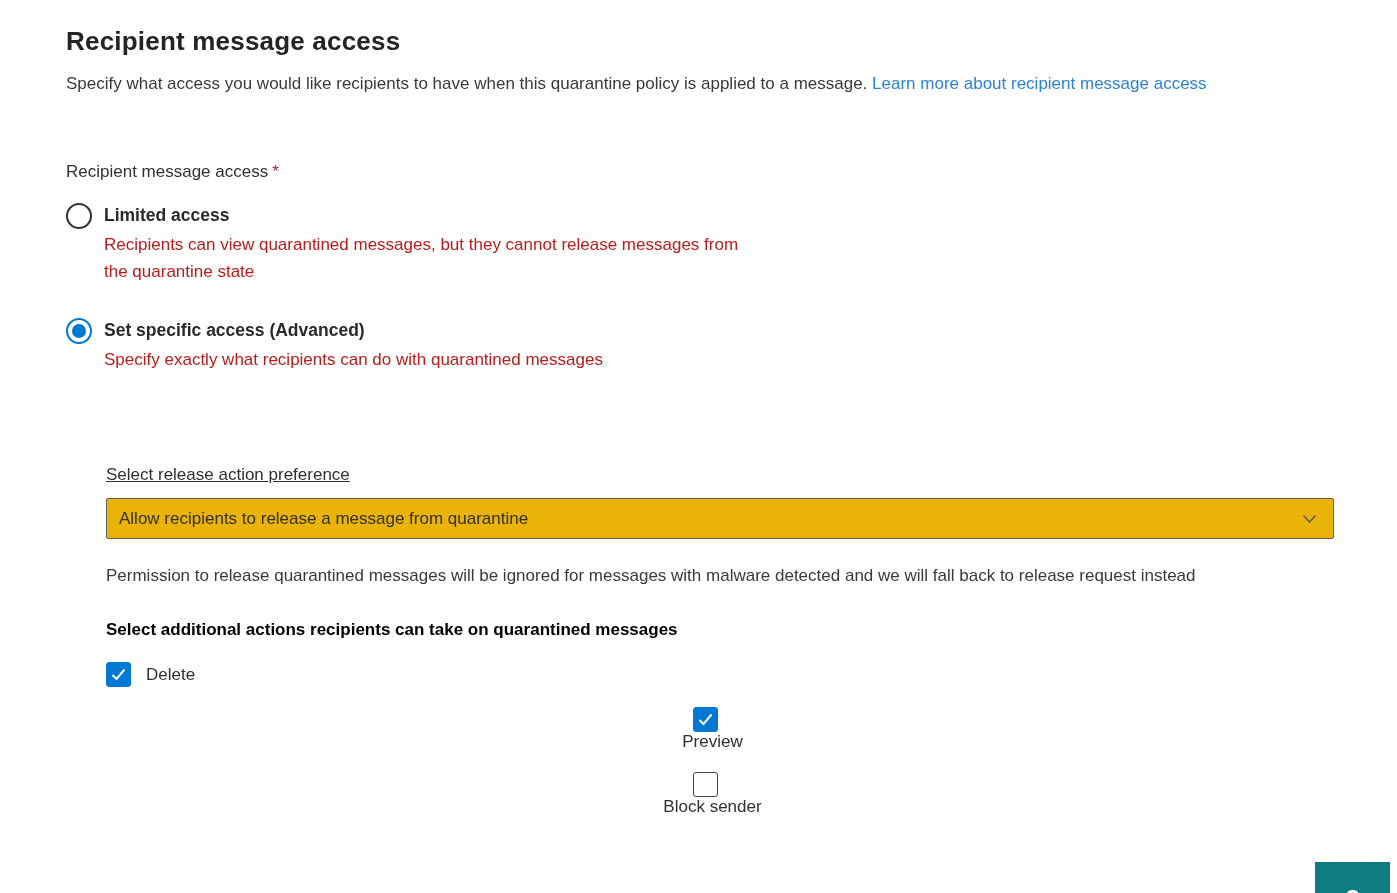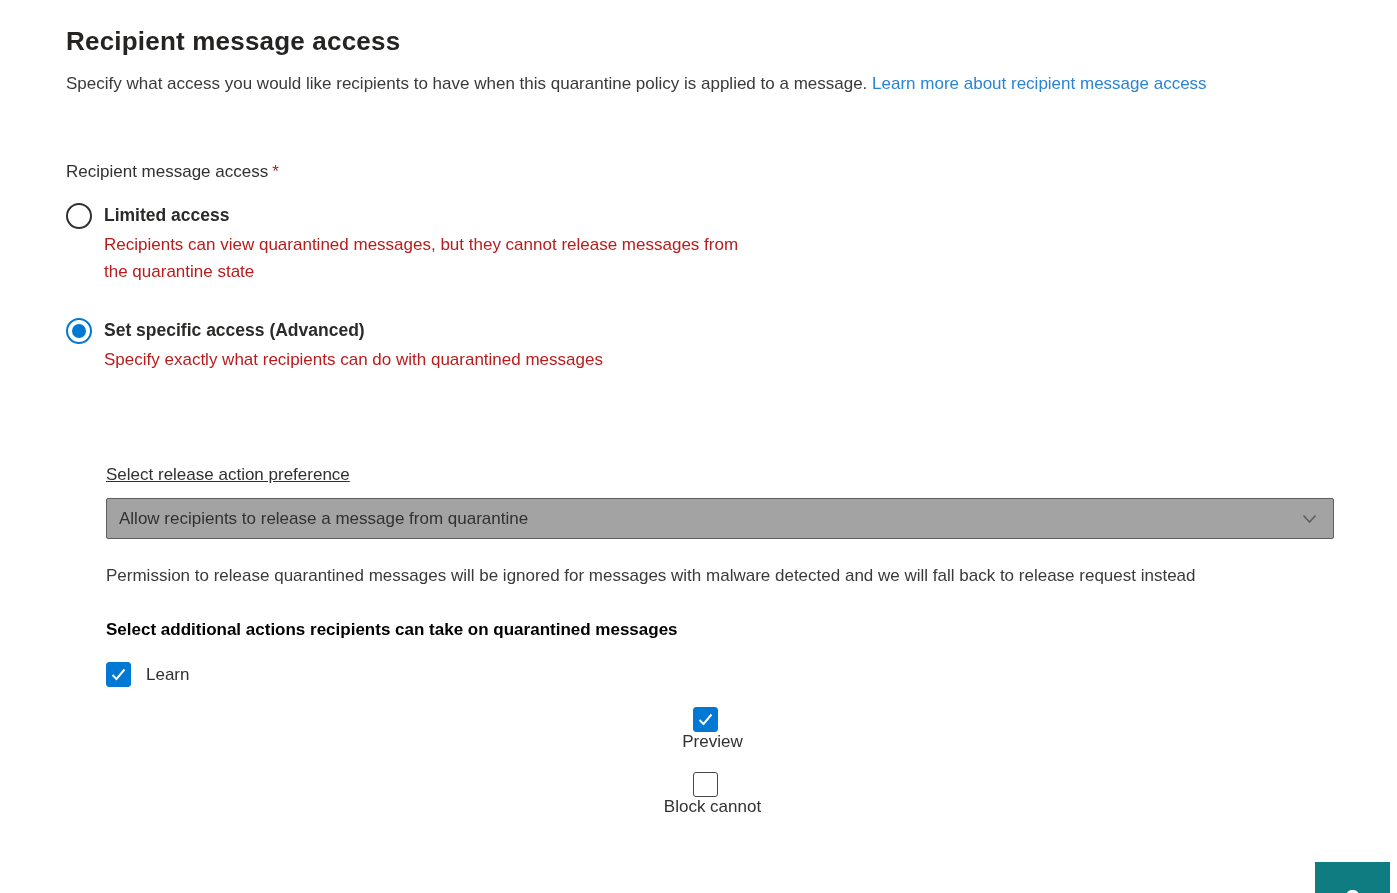--- a/index.html
+++ b/index.html
@@ -86,21 +86,21 @@
     line-height: 24px;
     text-decoration: underline;
   }
 
   .dropdown {
     margin-top: 11px;
     width: 1228px;
     height: 41px;
     border: 1px solid #605e5c;
     border-radius: 2px;
-    background: #a3a3a3;
+    background: #eab308;
     display: flex;
     align-items: center;
     justify-content: space-between;
     padding: 0 16px 0 12px;
     cursor: pointer;
   }
   .dropdown-value { font-size: 17px; color: #323130; }
 
   .help-text {
     margin-top: 23px;
@@ -216,37 +216,37 @@
     <div class="checkbox-list">
 
       <div class="checkbox-row">
         <span class="checkbox-box checked">
           <span style="display:flex;">
             <svg width="15" height="13" viewBox="0 0 15 13">
                 <path d="M1.5 7 L5.5 11 L13.5 1.5" stroke="#ffffff" stroke-width="2" fill="none"></path>
               </svg>
           </span>
         </span>
-        <span class="checkbox-label">Learn</span>
+        <span class="checkbox-label">Delete</span>
       </div>
 
       <div class="checkbox-row">
         <span class="checkbox-box checked">
           <span style="display:flex;">
             <svg width="15" height="13" viewBox="0 0 15 13">
                 <path d="M1.5 7 L5.5 11 L13.5 1.5" stroke="#ffffff" stroke-width="2" fill="none"></path>
               </svg>
           </span>
         </span>
         <span class="checkbox-label">Preview</span>
       </div>
 
       <div class="checkbox-row">
         <span class="checkbox-box"></span>
-        <span class="checkbox-label">Block cannot</span>
+        <span class="checkbox-label">Block sender</span>
       </div>
 
     </div>
 
   </div>
 
 </div>
 
 <div class="help-fab">
   <span class="glyph">?</span>

